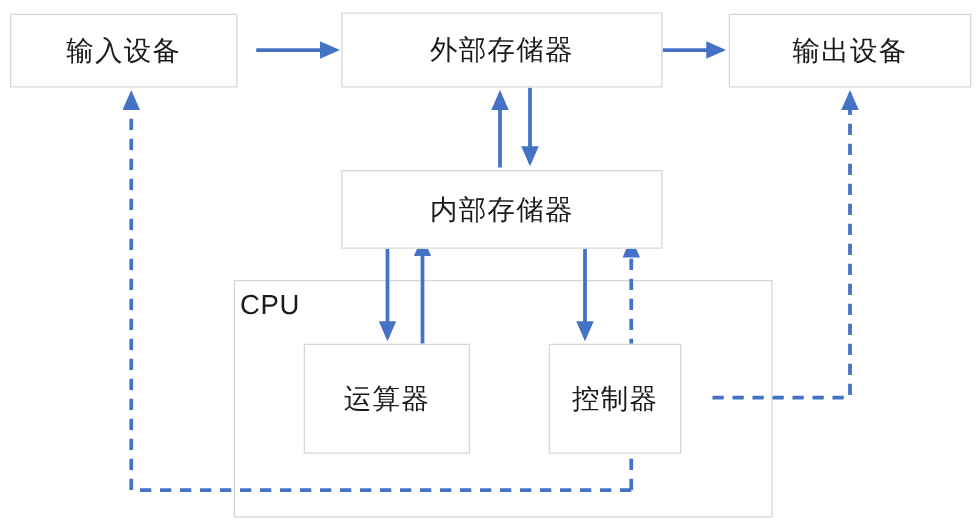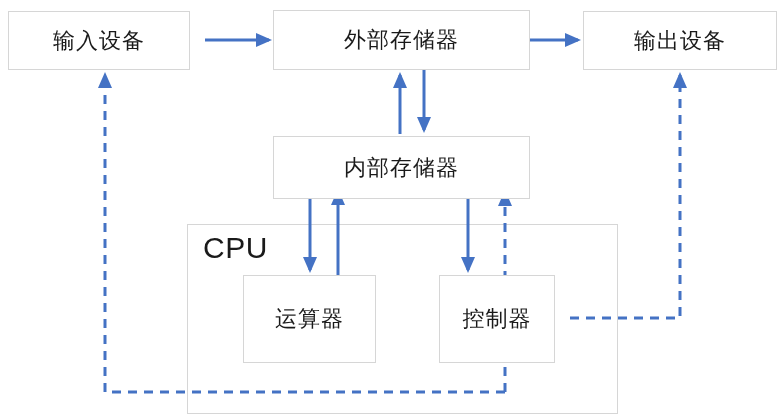--- a/index.html
+++ b/index.html
@@ -43,34 +43,34 @@
     color: var(--text, #1a1a1a);
     font-size: 22px;
     letter-spacing: 1px;
     white-space: nowrap;
   }
   .node-input    { left: 8px;   top: 11px;  width: 182px; height: 59px; justify-content: center; }
   .node-external { left: 273px; top: 10px;  width: 257px; height: 60px; }
   .node-output   { left: 583px; top: 11px;  width: 194px; height: 59px; }
   .node-internal { left: 273px; top: 136px; width: 257px; height: 63px; }
   .node-alu      { left: 243px; top: 275px; width: 133px; height: 88px; align-items: center; }
-  .node-control  { left: 439px; top: 275px; width: 116px; height: 88px; }
+  .node-control  { left: 439px; top: 275px; width: 106px; height: 88px; }
   .cpu-group {
     position: absolute;
     box-sizing: border-box;
     left: 187px; top: 224px;
     width: 431px; height: 190px;
     border: 1.5px solid var(--box-border, #d6d6d6);
     background: transparent;
     z-index: 1;
   }
   .cpu-label {
     position: absolute;
-    left: 15px; top: 6px;
-    font-size: 30px;
+    left: 4px; top: 6px;
+    font-size: 22px;
     letter-spacing: 0.5px;
     color: var(--text, #1a1a1a);
   }
 </style>
 </head>
 <body>
 
 <div class="stage">
 
   <svg class="layer-svg" width="784" height="420" viewBox="0 0 784 420">

